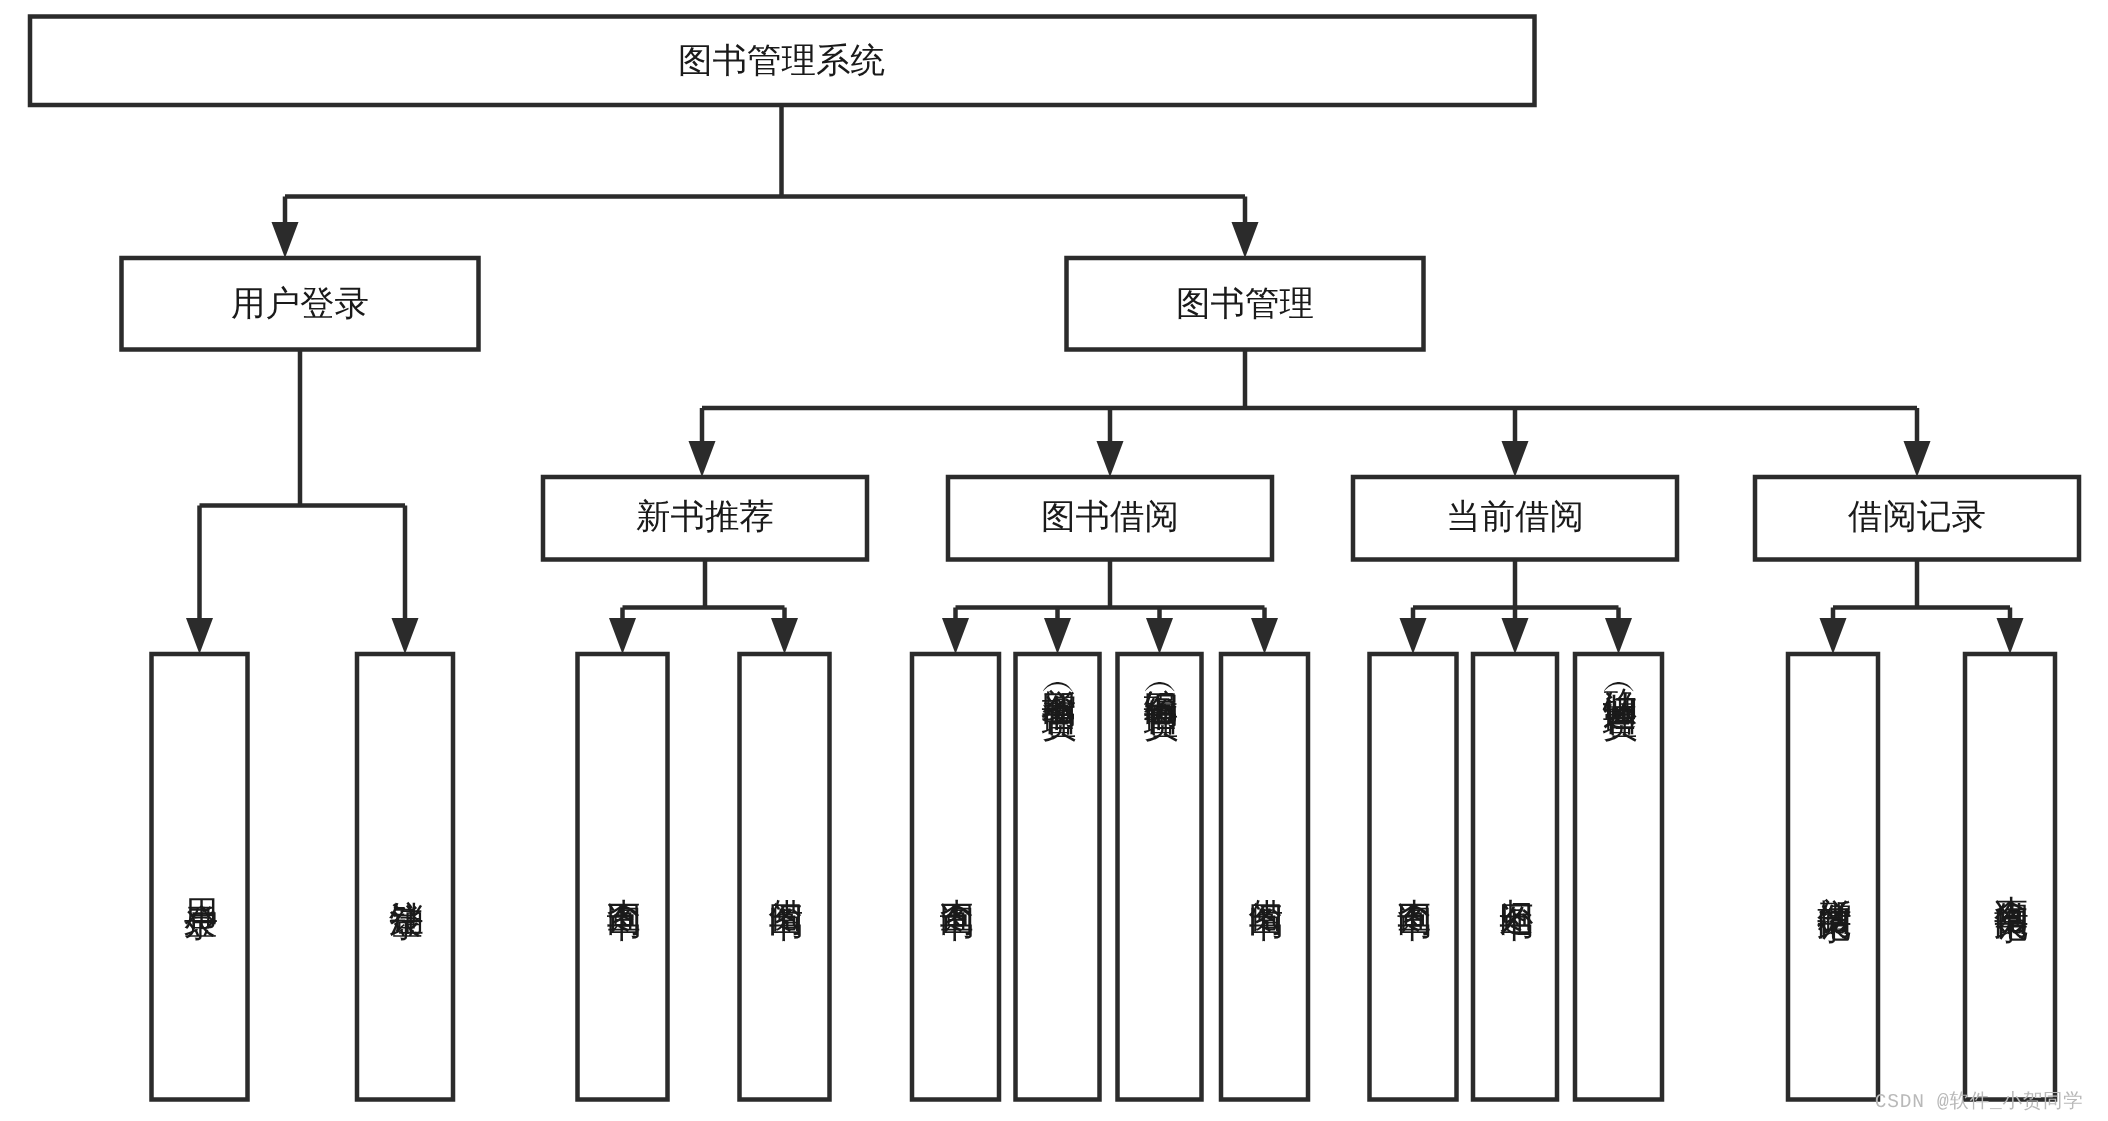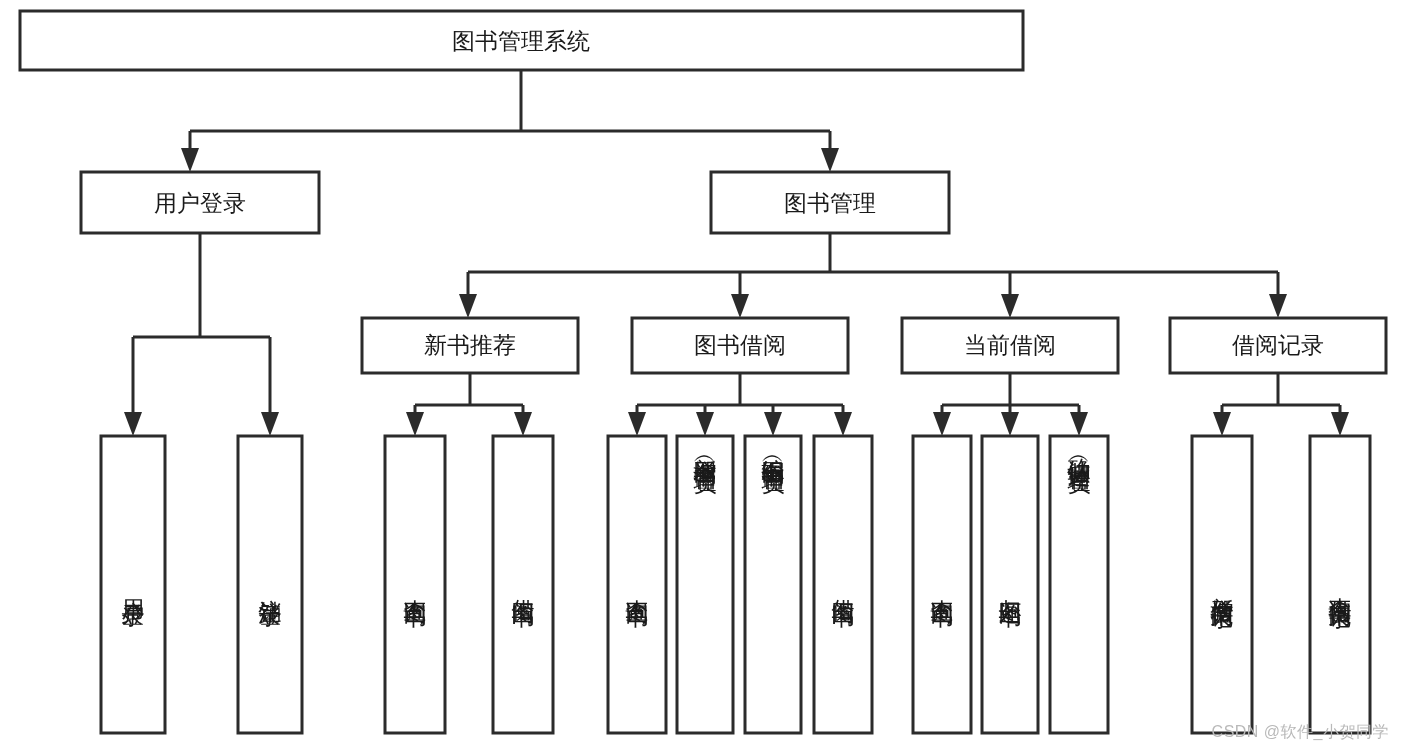--- a/index.html
+++ b/index.html
@@ -64,22 +64,22 @@
     font-size: 23px;
     line-height: 1.18;
     color: #1a1a1a;
     letter-spacing: 2px;
     white-space: nowrap;
   }
   .watermark {
     position: absolute;
     right: 16px;
     bottom: 4px;
-    font-family: Liberation Sans, sans-serif;
-    font-size: 16px;
+    font-family: Liberation Mono, monospace;
+    font-size: 13px;
     color: #b9b9b9;
     letter-spacing: 0.5px;
     white-space: nowrap;
   }
 </style>
 </head>
 <body>
 
 <div id="diagram-root">
 

